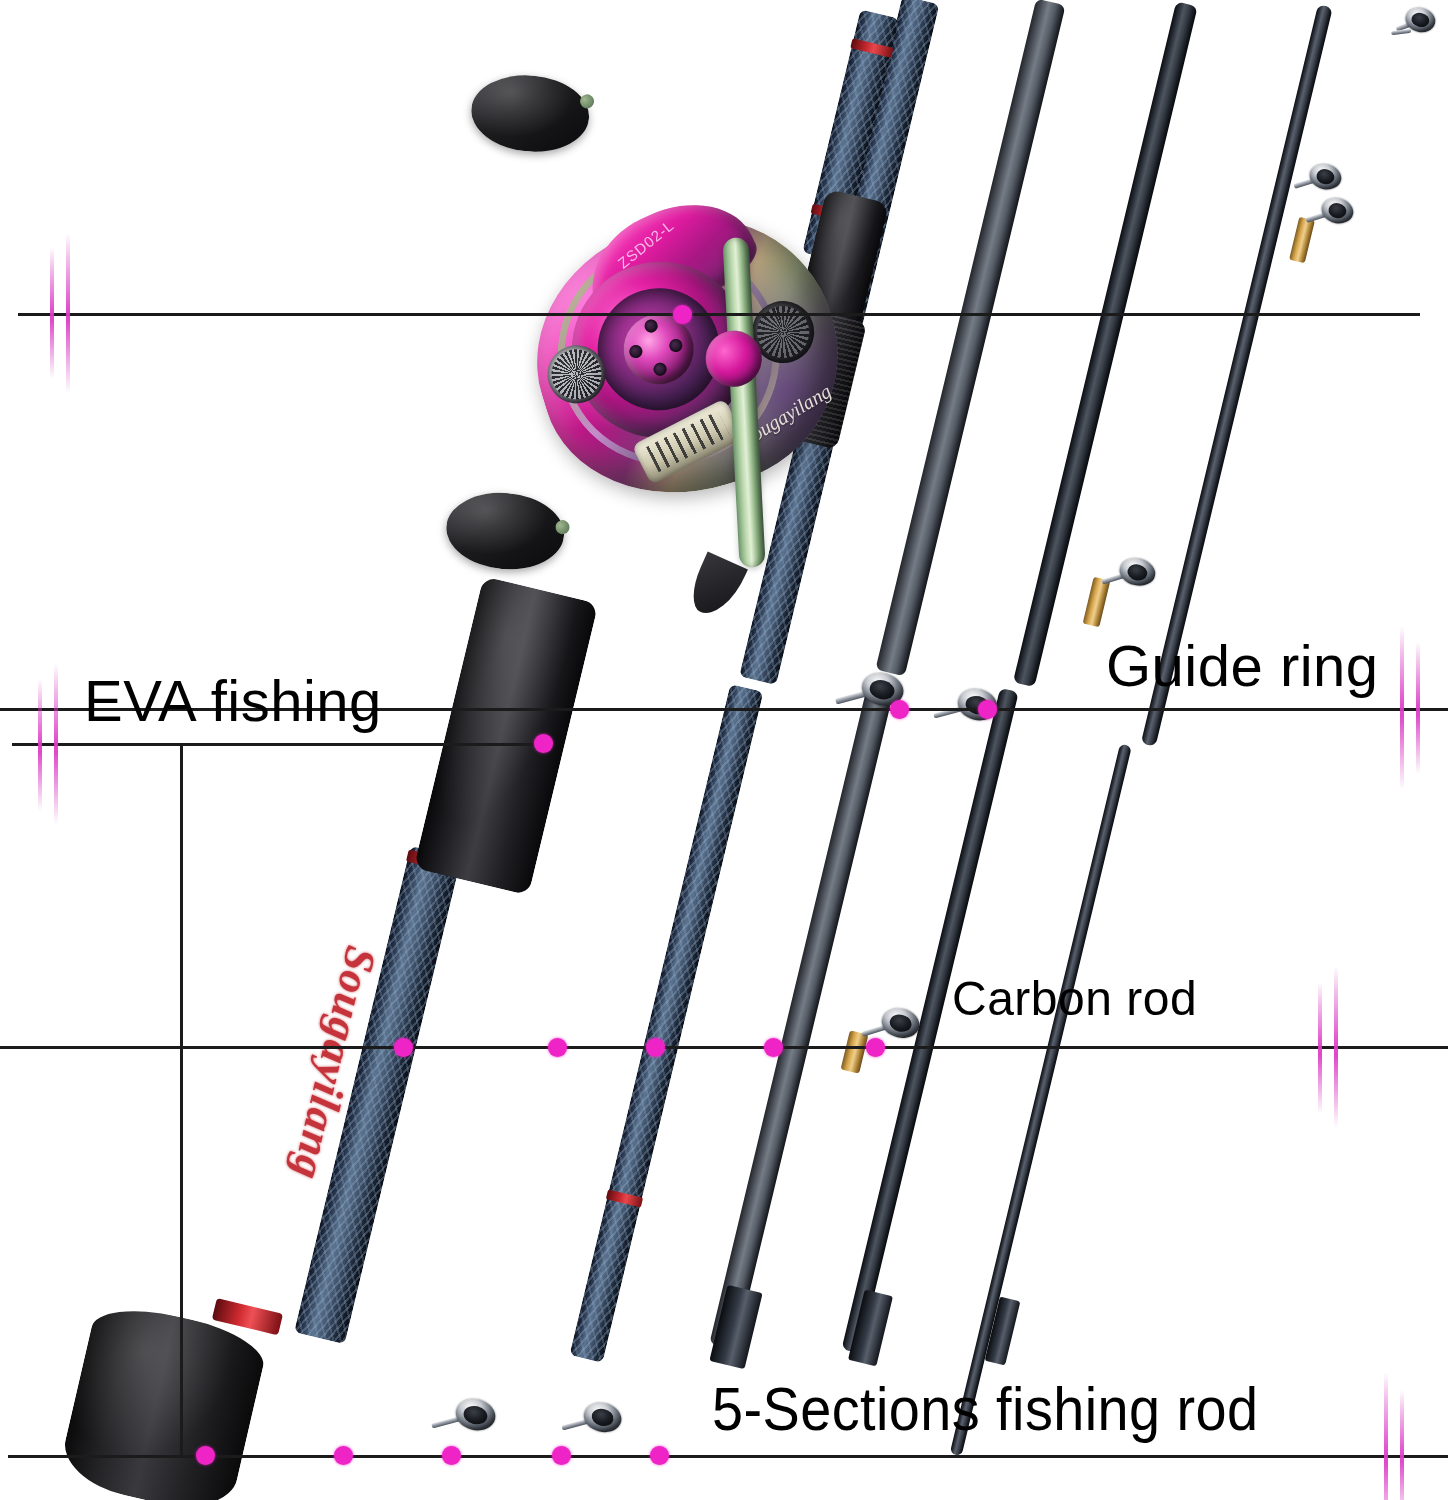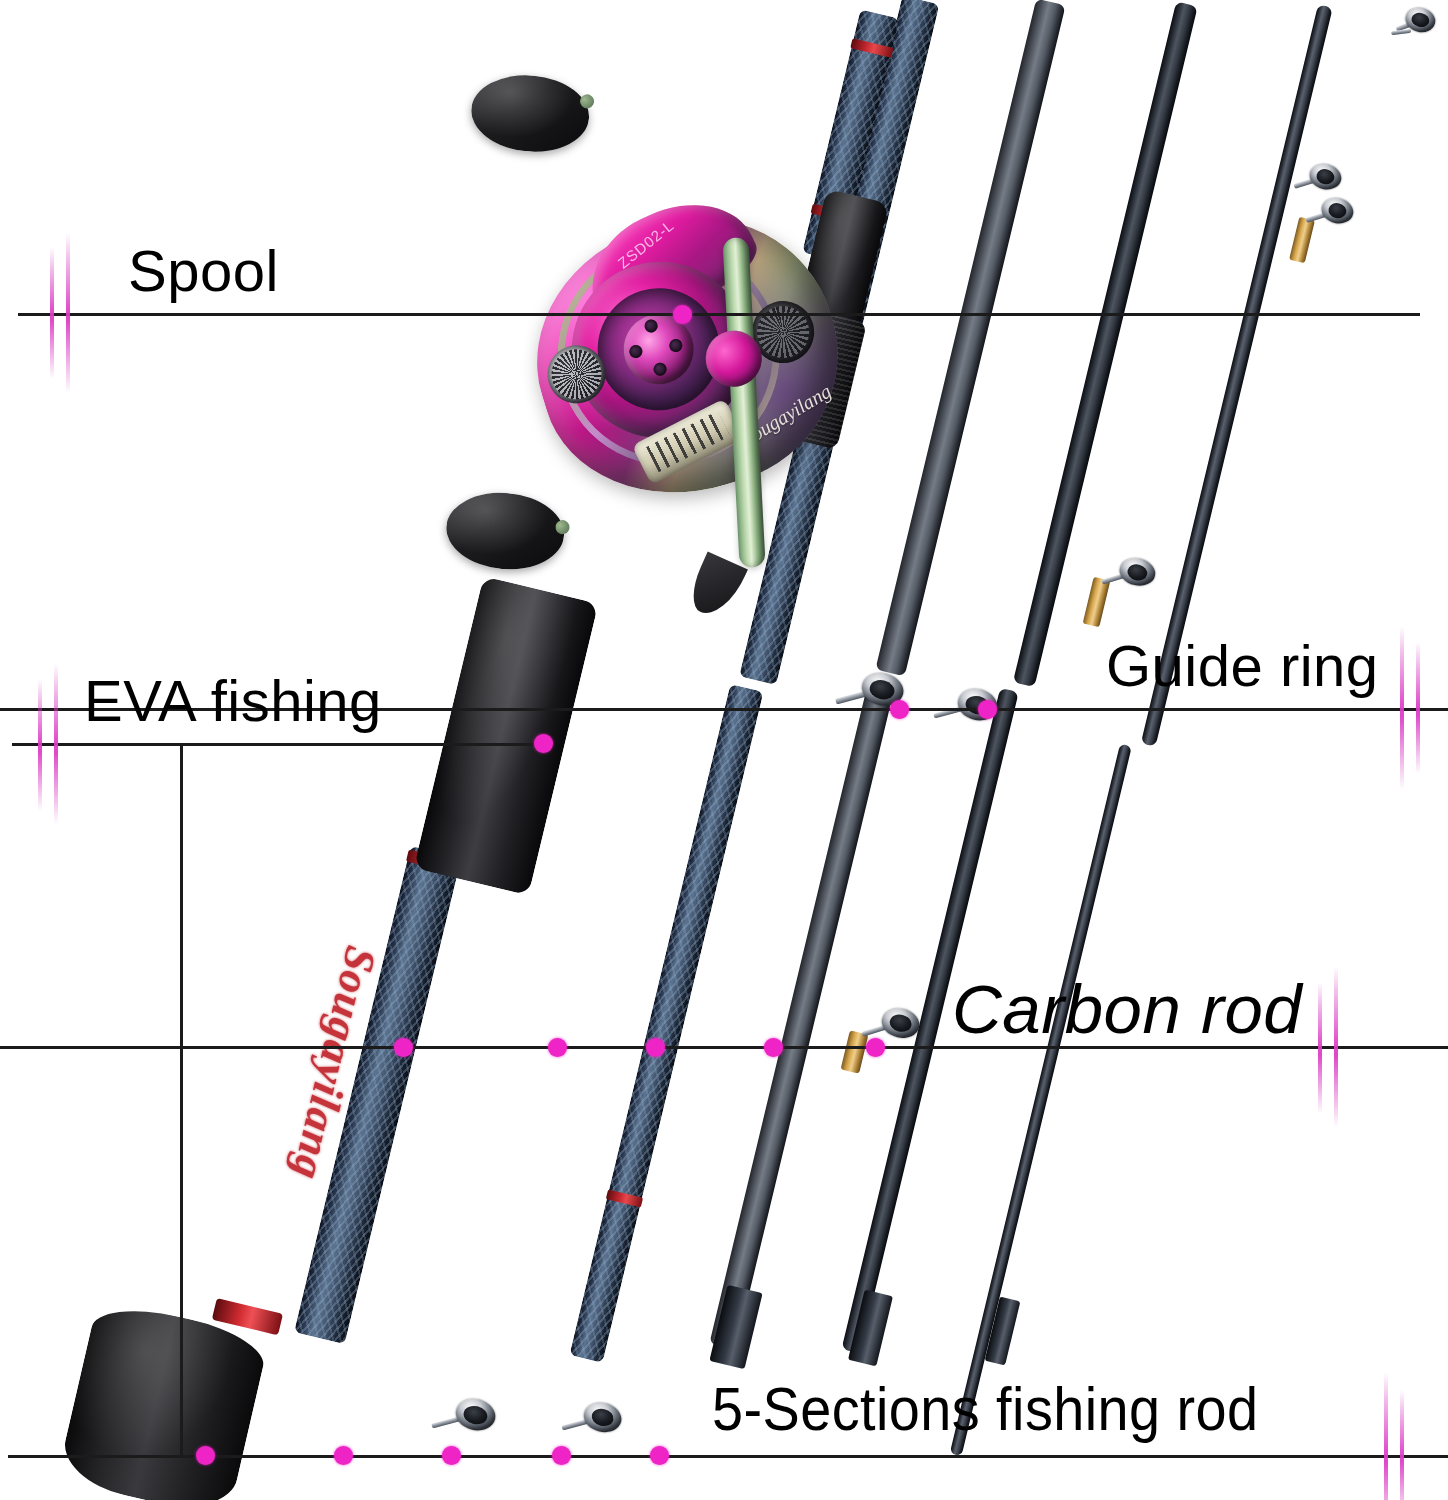--- a/index.html
+++ b/index.html
@@ -49,21 +49,21 @@
     color:#000;
     font-weight:400;
     letter-spacing:.5px;
     white-space:nowrap;
     z-index:50;
     line-height:1;
   }
   .lbl-spool{font-size:58px;}
   .lbl-eva{font-size:58px;}
   .lbl-guide{font-size:58px;}
-  .lbl-carbon{font-size:69px;font-style:italic;}
+  .lbl-carbon{font-size:48px;}
   .lbl-sections{font-size:62px;transform:scaleX(.9);transform-origin:left center;}
 
   
   .dot{
     position:absolute;
     width:19px;height:19px;
     border-radius:50%;
     background:#ee24c6;
     box-shadow:0 0 3px rgba(238,36,198,.85);
     z-index:48;
@@ -520,21 +520,20 @@
       <div class="reel-model">ZSD02-L</div>
     </div>
 
   </div>
 
   <div class="call-line" style="left:18px;top:313px;width:1402px;"></div>
   <div class="ticks" style="left:50px;top:233px;width:30px;height:160px;">
     <i style="left:0;top:14px;height:132px;"></i>
     <i style="left:16px;top:0;height:160px;"></i>
   </div>
-  <div class="label lbl-spool" style="left:128px;top:242px;">Spool</div>
   <div class="dot" style="left:673px;top:305px;"></div>
 
   <div class="call-line" style="left:12px;top:743px;width:538px;"></div>
   <div class="call-vline" style="left:180px;top:743px;height:714px;"></div>
   <div class="ticks" style="left:38px;top:663px;width:30px;height:162px;">
     <i style="left:0;top:16px;height:132px;"></i>
     <i style="left:16px;top:0;height:162px;"></i>
   </div>
   <div class="label lbl-eva" style="left:84px;top:672px;">EVA fishing</div>
   <div class="dot" style="left:534px;top:734px;"></div>

